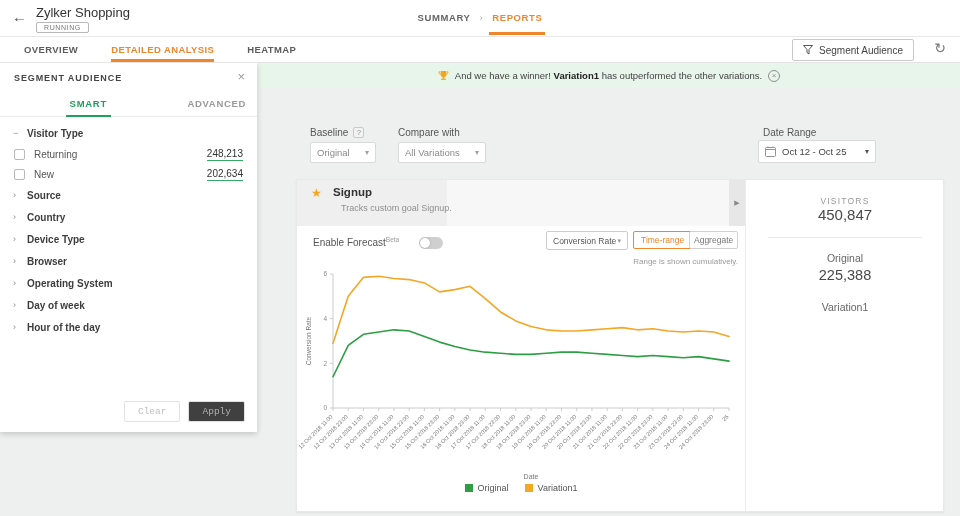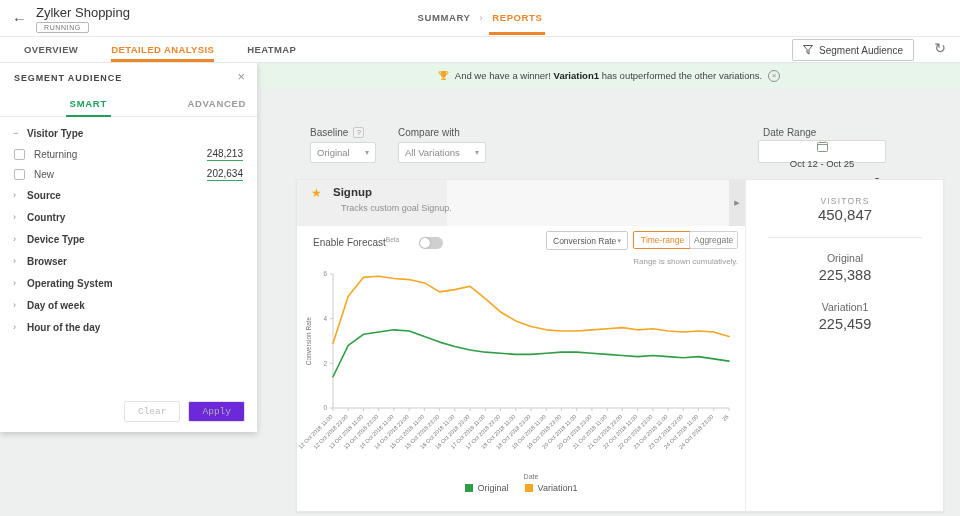--- a/index.html
+++ b/index.html
@@ -41,38 +41,38 @@
   .seg-group { height:22px; display:flex; align-items:center; padding-left:13px; cursor:pointer; }
   .seg-ic { width:14px; font-size:9px; color:#888; }
   .seg-lb { font-size:10px; font-weight:600; color:#3d3d3d; }
   .seg-opt { height:20px; display:flex; align-items:center; padding:0 14px 0 14px; }
   .cb { width:11px; height:11px; border:1px solid #b9b9b9; border-radius:2px; background:#fff; margin-right:9px; flex:none; cursor:pointer; }
   .ol { flex:1; font-size:10px; color:#555; }
   .ov { font-size:10px; color:#333; border-bottom:1px solid #35a866; padding-bottom:1px; }
   .seg-actions { position:absolute; right:12px; bottom:10px; display:flex; gap:8px; }
   .seg-actions button { height:21px; padding:0 13px; font-size:9.5px; border-radius:2px; font-family:Liberation Mono, monospace; }
   .btn-clear { background:#fff; border:1px solid #e2e2e2; color:#c0c0c0; }
-  .btn-apply { background:#6d28d9; border:1px solid #e0e0e0; color:#b0b0b0; }
+  .btn-apply { background:#404040; border:1px solid #e0e0e0; color:#b0b0b0; }
 
   
   .banner { position:absolute; left:258px; top:63px; width:702px; height:25px; background:#e7f5ea; display:flex; align-items:center; justify-content:center; gap:6px; font-size:9.5px; color:#444; }
   .banner b { color:#222; }
   .banner-dismiss { width:12px; height:12px; border:1px solid #8f8f8f; border-radius:50%; display:flex; align-items:center; justify-content:center; font-size:8px; line-height:1; color:#8f8f8f; cursor:pointer; }
 
   
   .ctl-label { position:absolute; font-size:10px; color:#555; display:flex; align-items:center; gap:5px; }
   .help-badge { width:11px; height:11px; background:#f2f2f2; border:1px solid #c9c9c9; border-radius:2px; font-size:7px; color:#888; display:flex; align-items:center; justify-content:center; cursor:pointer; }
   .dd { position:absolute; background:#fff; border:1px solid #d9d9d9; border-radius:2px; display:flex; align-items:center; justify-content:space-between; font-size:9.5px; color:#8a8a8a; padding:0 6px; cursor:pointer; }
   .dd .caret { font-size:8px; color:#a0a0a0; }
   .dd-baseline { left:310px; top:142px; width:66px; height:21px; }
   .dd-compare { left:398px; top:142px; width:88px; height:21px; }
   .lbl-baseline { left:310px; top:127px; }
   .lbl-compare { left:398px; top:127px; }
   .lbl-daterange { left:763px; top:127px; }
-  .dd-daterange { left:758px; top:140px; width:128px; height:23px; color:#444; justify-content:flex-start; gap:6px;flex-direction:column; }
+  .dd-daterange { left:758px; top:140px; width:118px; height:23px; color:#444; justify-content:flex-start; gap:6px; }
   .dd-daterange .caret { margin-left:auto; color:#555; }
 
   
   .main-card { position:absolute; left:296px; top:179px; width:648px; height:333px; background:#fff; border:1px solid #e8e8e8; box-shadow:0 1px 2px rgba(0,0,0,.06); }
   .goal-band { position:absolute; left:0; top:0; width:448px; height:46px; background:#f7f7f7; }
   .goal-tab { position:absolute; left:0; top:0; width:150px; height:46px; background:#efefef; }
   .goal-star { position:absolute; left:14px; top:6px; font-size:12px; color:#f5a623; }
   .goal-title { position:absolute; left:36px; top:6px; font-size:11.5px; font-weight:bold; color:#333; }
   .goal-sub { position:absolute; left:36px; top:23px; font-size:9px; color:#8f8f8f;margin-left:8px; }
   .goal-next { position:absolute; left:432px; top:0; width:16px; height:46px; background:#e7e7e7; display:flex; align-items:center; justify-content:center; font-size:7px; color:#8a8a8a; cursor:pointer; }
@@ -340,15 +340,14 @@
       </span>
     </div>
 
   <div class="stats-col">
     <div class="visitors-label">VISITORS</div>
     <div class="visitors-value">450,847</div>
     <div class="stats-divider"></div>
     <div class="stat-label">Original</div>
     <div class="stat-value">225,388</div>
     <div class="stat-label second">Variation1</div>
-    <div class="stat-value">225,459</div>
   </div>
 </main>
 
 </body></html>

